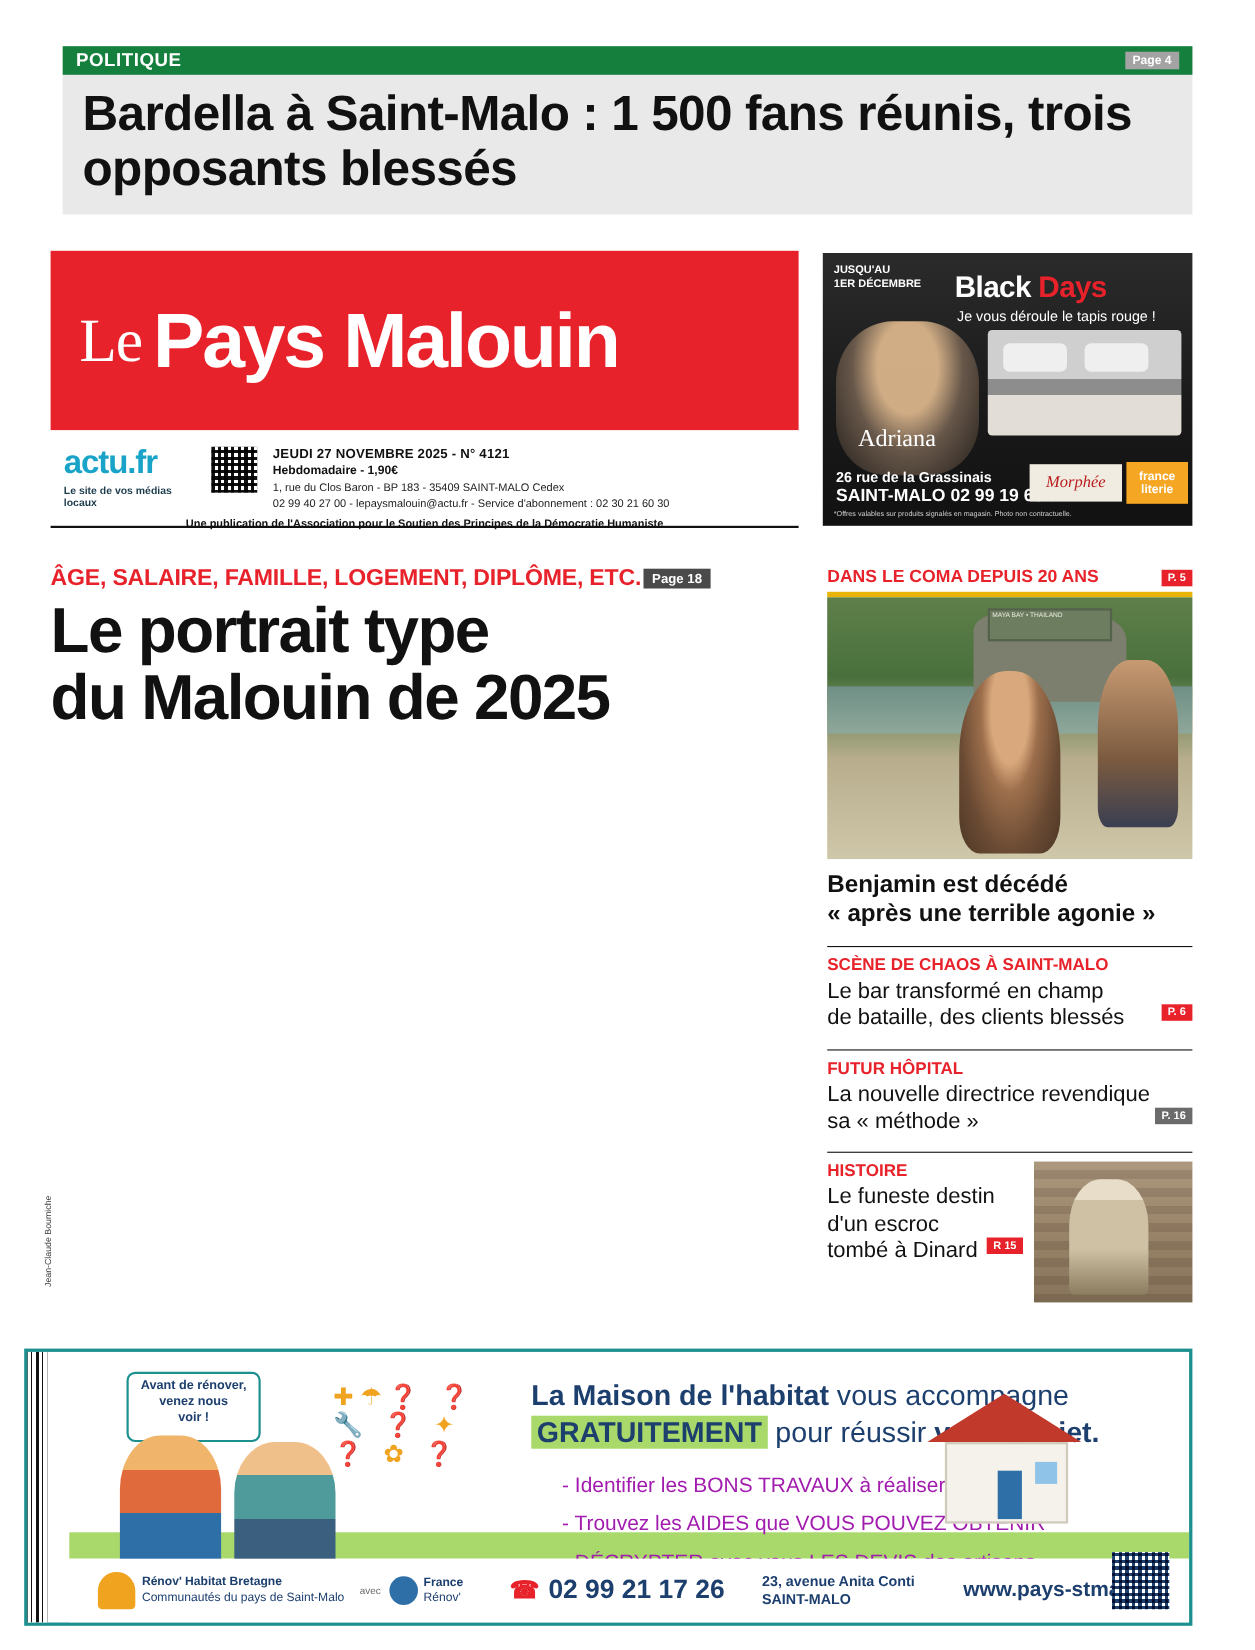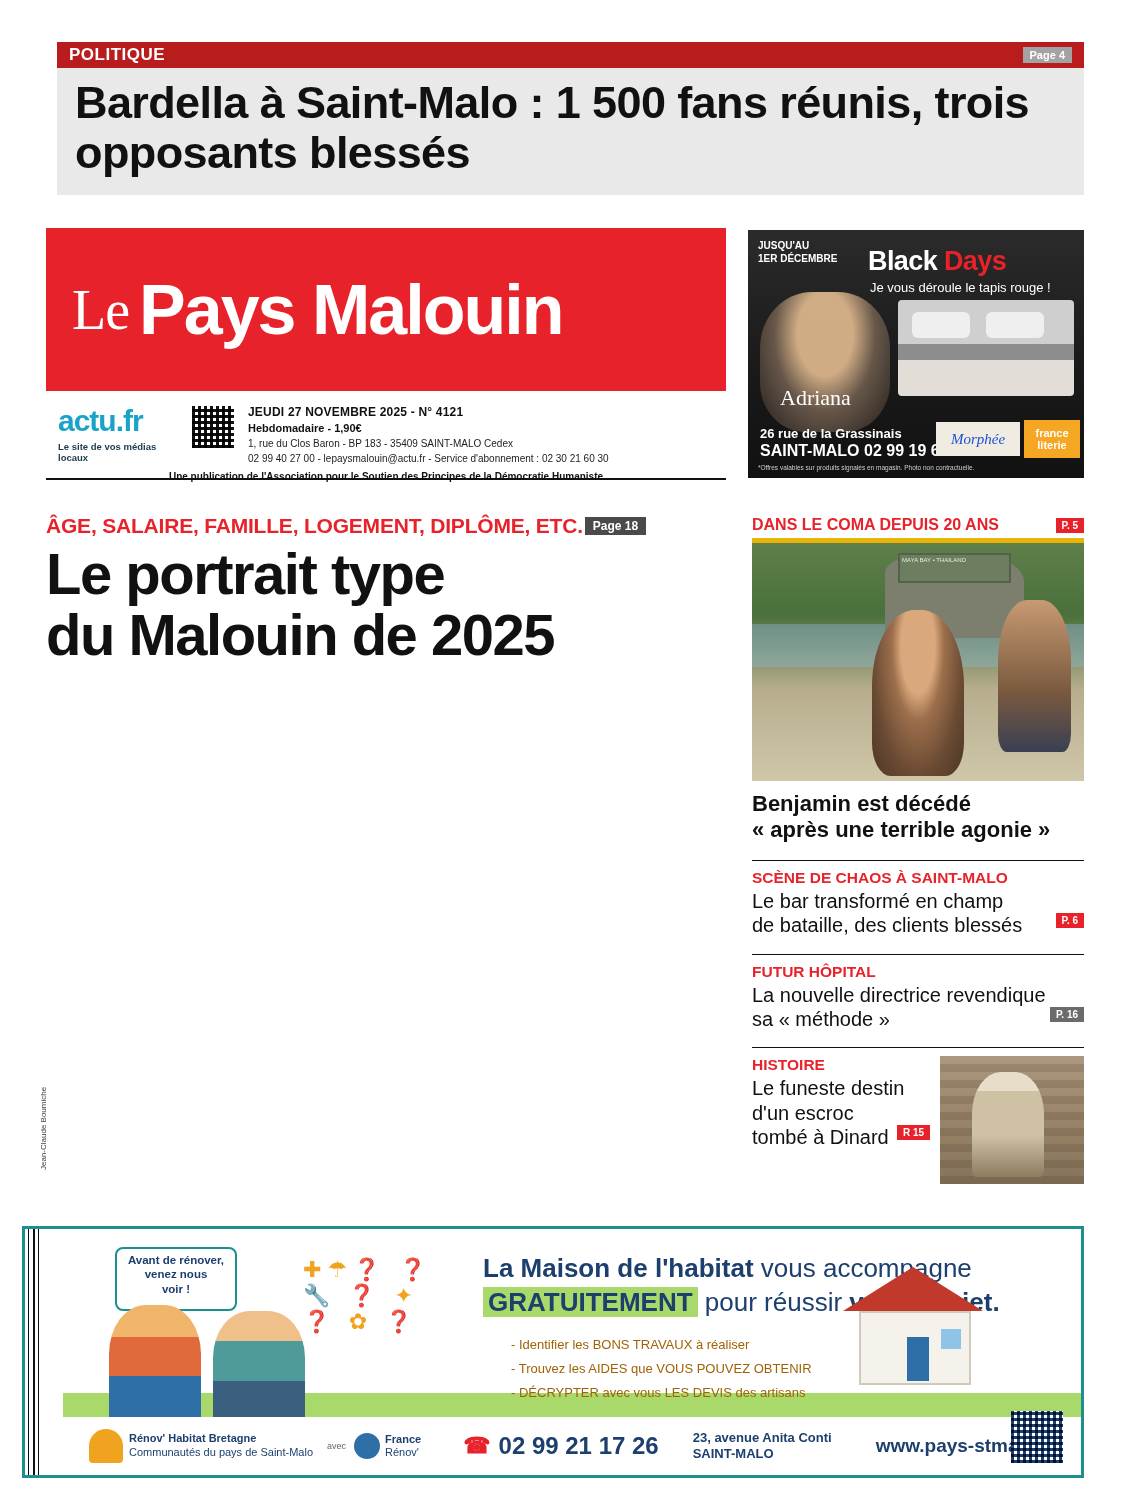--- a/index.html
+++ b/index.html
@@ -18,21 +18,21 @@
 
   
   .topbanner {
     position: absolute;
     left: 57px; top: 42px;
     width: 1027px;
     background: #e9e9e9;
   }
   .topbanner-bar {
     height: 26px;
-    background: #b91c1c;
+    background: #15803d;
     display: flex;
     align-items: center;
     justify-content: space-between;
     padding: 0 12px;
     box-sizing: border-box;
   }
   .topbanner-kicker {
     color: #fff;
     font-weight: bold;
     font-size: 17px;
@@ -203,21 +203,21 @@
   }
   .bd-city {
     position: absolute; left: 12px; top: 212px;
     font-size: 16px; font-weight: bold;
   }
   .bd-phone { color: #fff; }
   .bd-morphee {
     position: absolute; left: 188px; top: 192px;
     width: 84px; height: 34px;
     background: #f1ece1;
-    color: #1d4ed8;
+    color: #b91c1c;
     font-family: "Liberation Serif", serif;
     font-style: italic;
     font-size: 15px;
     display: flex; align-items: center; justify-content: center;
   }
   .bd-franceliterie {
     position: absolute; left: 276px; top: 190px;
     width: 56px; height: 38px;
     background: #f5a623;
     color: #fff;
@@ -489,22 +489,22 @@
     font-size: 26px;
     color: #1c3f6e;
   }
   .ba-hl {
     background: #a9d96b;
     font-weight: bold;
     padding: 0 5px;
   }
   .ba-bullets {
     position: absolute; left: 448px; top: 104px;
-    font-size: 13px;
-    color: #a16207;
+    font-size: 19px;
+    color: #a21caf;
     line-height: 1.85;
   }
   .ba-house {
     position: absolute; right: 88px; top: 20px;
     width: 160px; height: 140px;
   }
   .ba-house .roof {
     position: absolute; left: 10px; top: 18px;
     width: 0; height: 0;
     border-left: 70px solid transparent;

